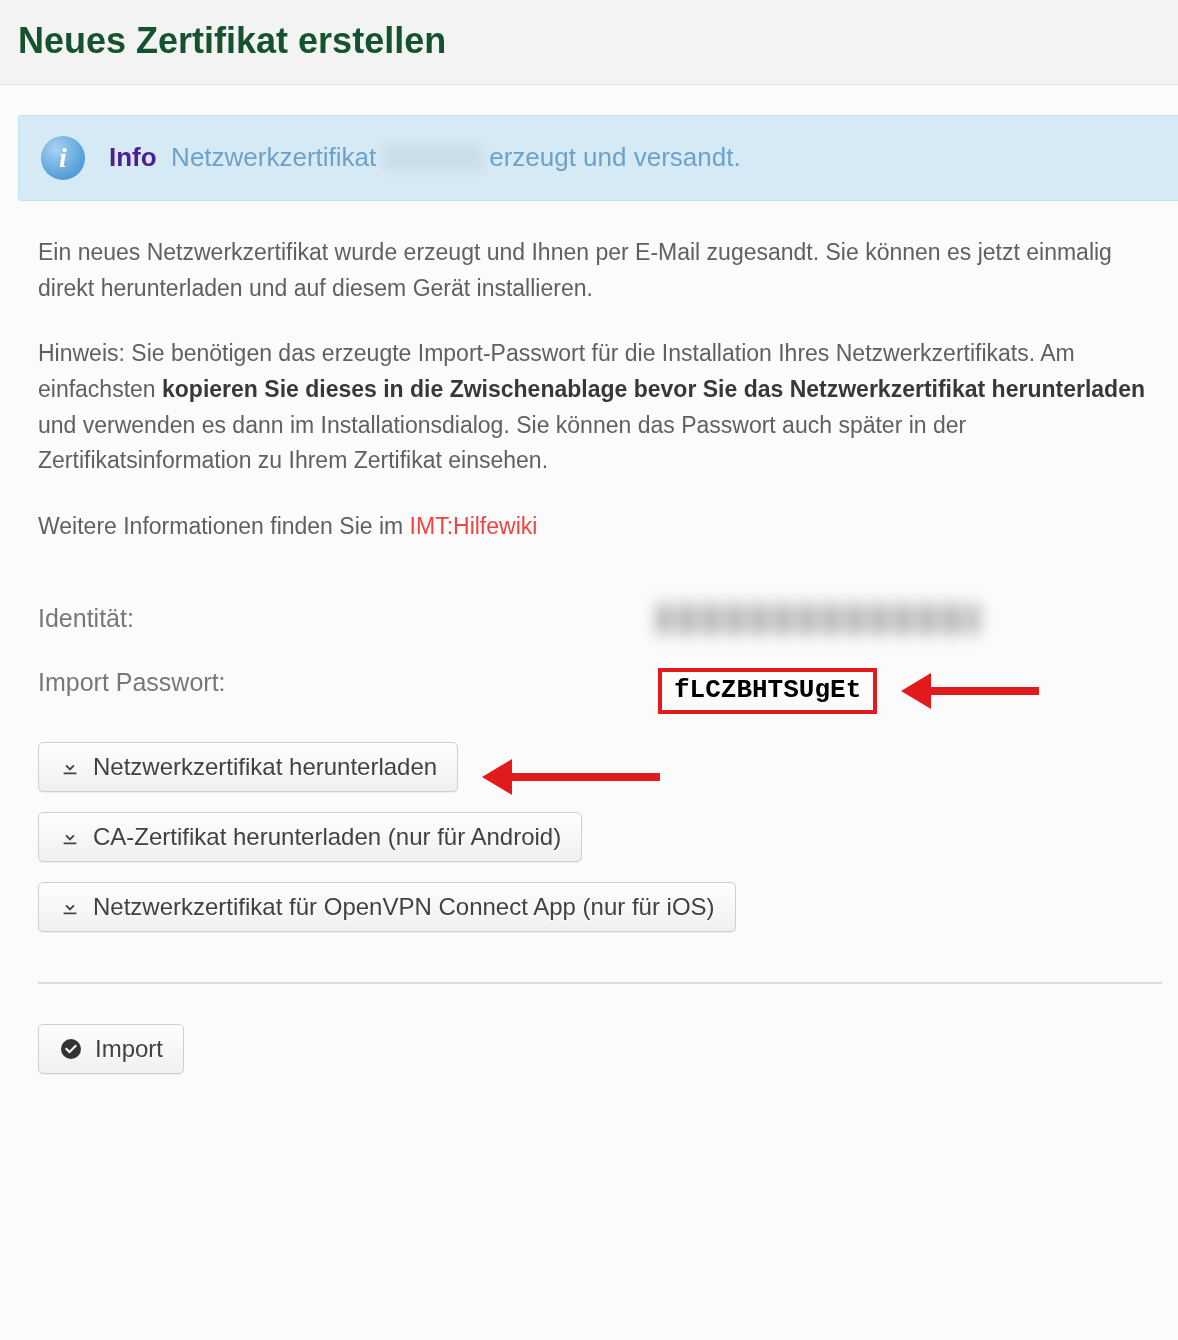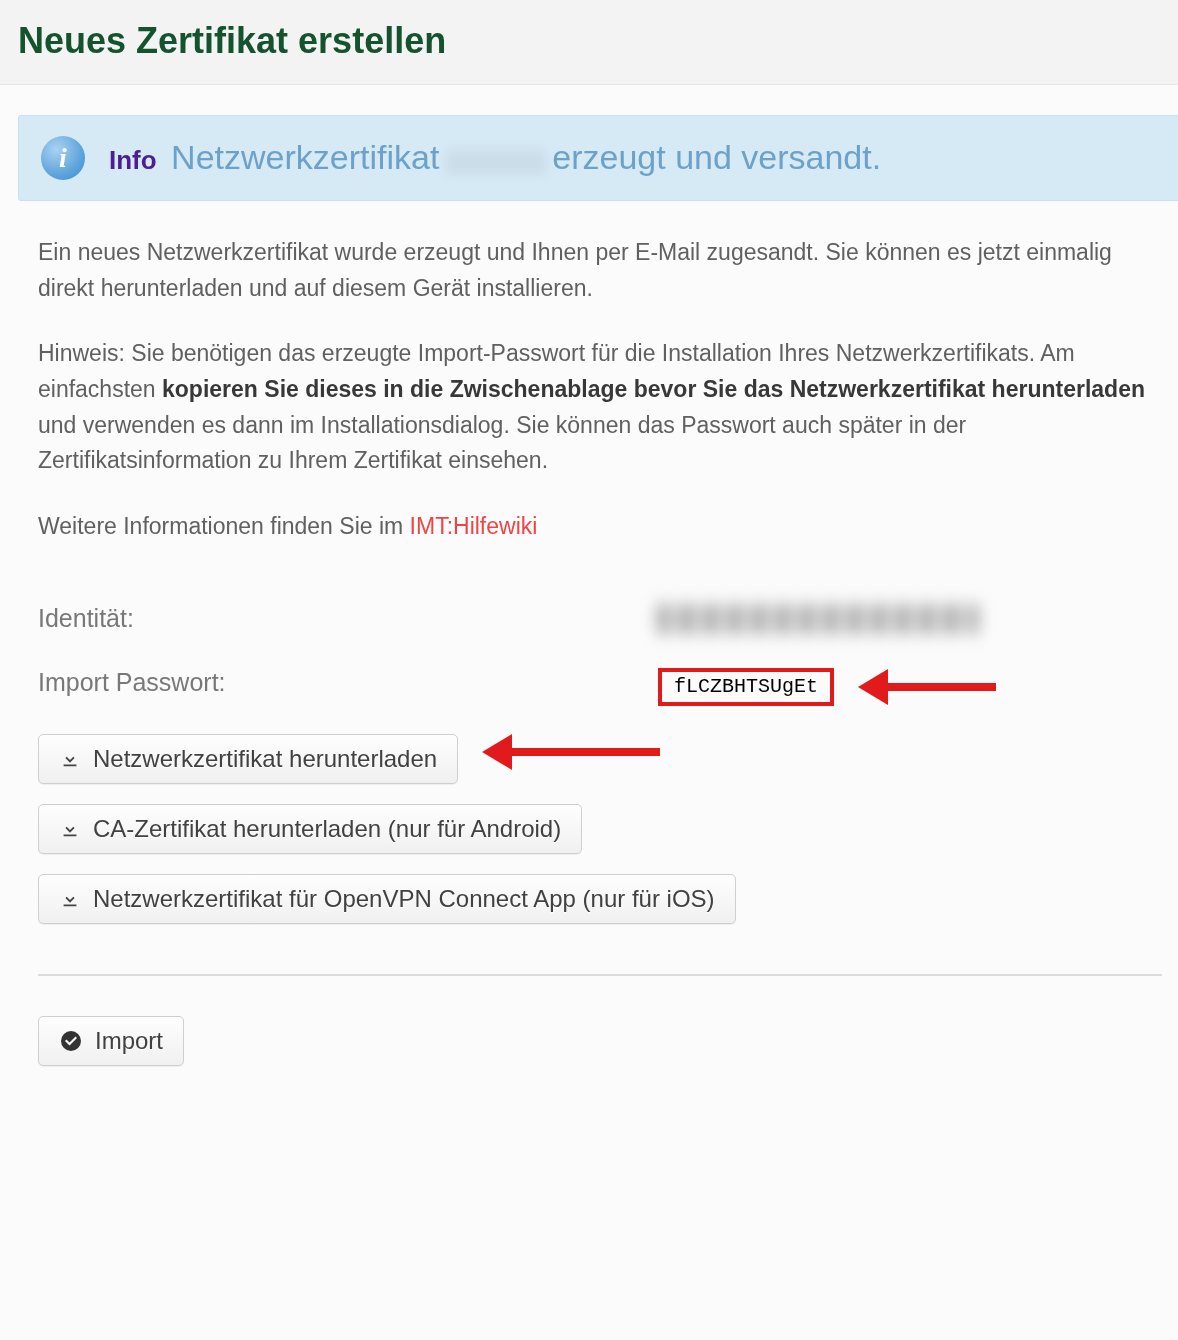--- a/index.html
+++ b/index.html
@@ -51,21 +51,21 @@
       color: #ffffff;
       font-style: italic;
     }
     .info-label {
       font-size: 26px;
       font-weight: 700;
       color: #4c1d95;
       margin-right: 10px;
     }
     .info-text {
-      font-size: 34px;
+      font-size: 26px;
       color: #6ca2c9;
     }
     .redacted {
       display: inline-block;
       width: 100px;
       height: 26px;
       background: #cbdde8;
       filter: blur(5px);
       border-radius: 3px;
       vertical-align: middle;
@@ -106,22 +106,22 @@
       width: 320px;
       height: 30px;
       background: repeating-linear-gradient(90deg, #9a9a9a 0 10px, #e0e0e0 10px 24px);
       filter: blur(8px);
       border-radius: 3px;
     }
     .password-box {
       border: 4px solid #e11b1b;
       padding: 3px 12px;
       font-family: "Courier New", monospace;
-      font-size: 20px;
-      font-weight: 400;
+      font-size: 26px;
+      font-weight: 700;
       color: #000;
       display: inline-block;
       line-height: 1.2;
     }
     .arrow {
       display: inline-block;
       position: relative;
       margin-left: 24px;
     }
     .arrow-shaft {
@@ -156,21 +156,21 @@
     }
     .btn .icon { margin-right: 12px; display: inline-flex; }
     .dl-icon svg { width: 22px; height: 22px; fill: #444; }
     .ok-icon svg { width: 24px; height: 24px; fill: #333; }
     hr.sep {
       border: none;
       border-top: 2px solid #dcdcdc;
       margin: 30px 20px 40px 20px;
     }
     .final { margin: 0 20px 40px 20px; }
-    .btn-row { display:flex; }
+    .btn-row { display:flex; align-items:center; }
   </style>
 </head>
 <body>
 
 <div class="header">
   <h1>Neues Zertifikat erstellen</h1>
 </div>
 
 <div class="content">
 

